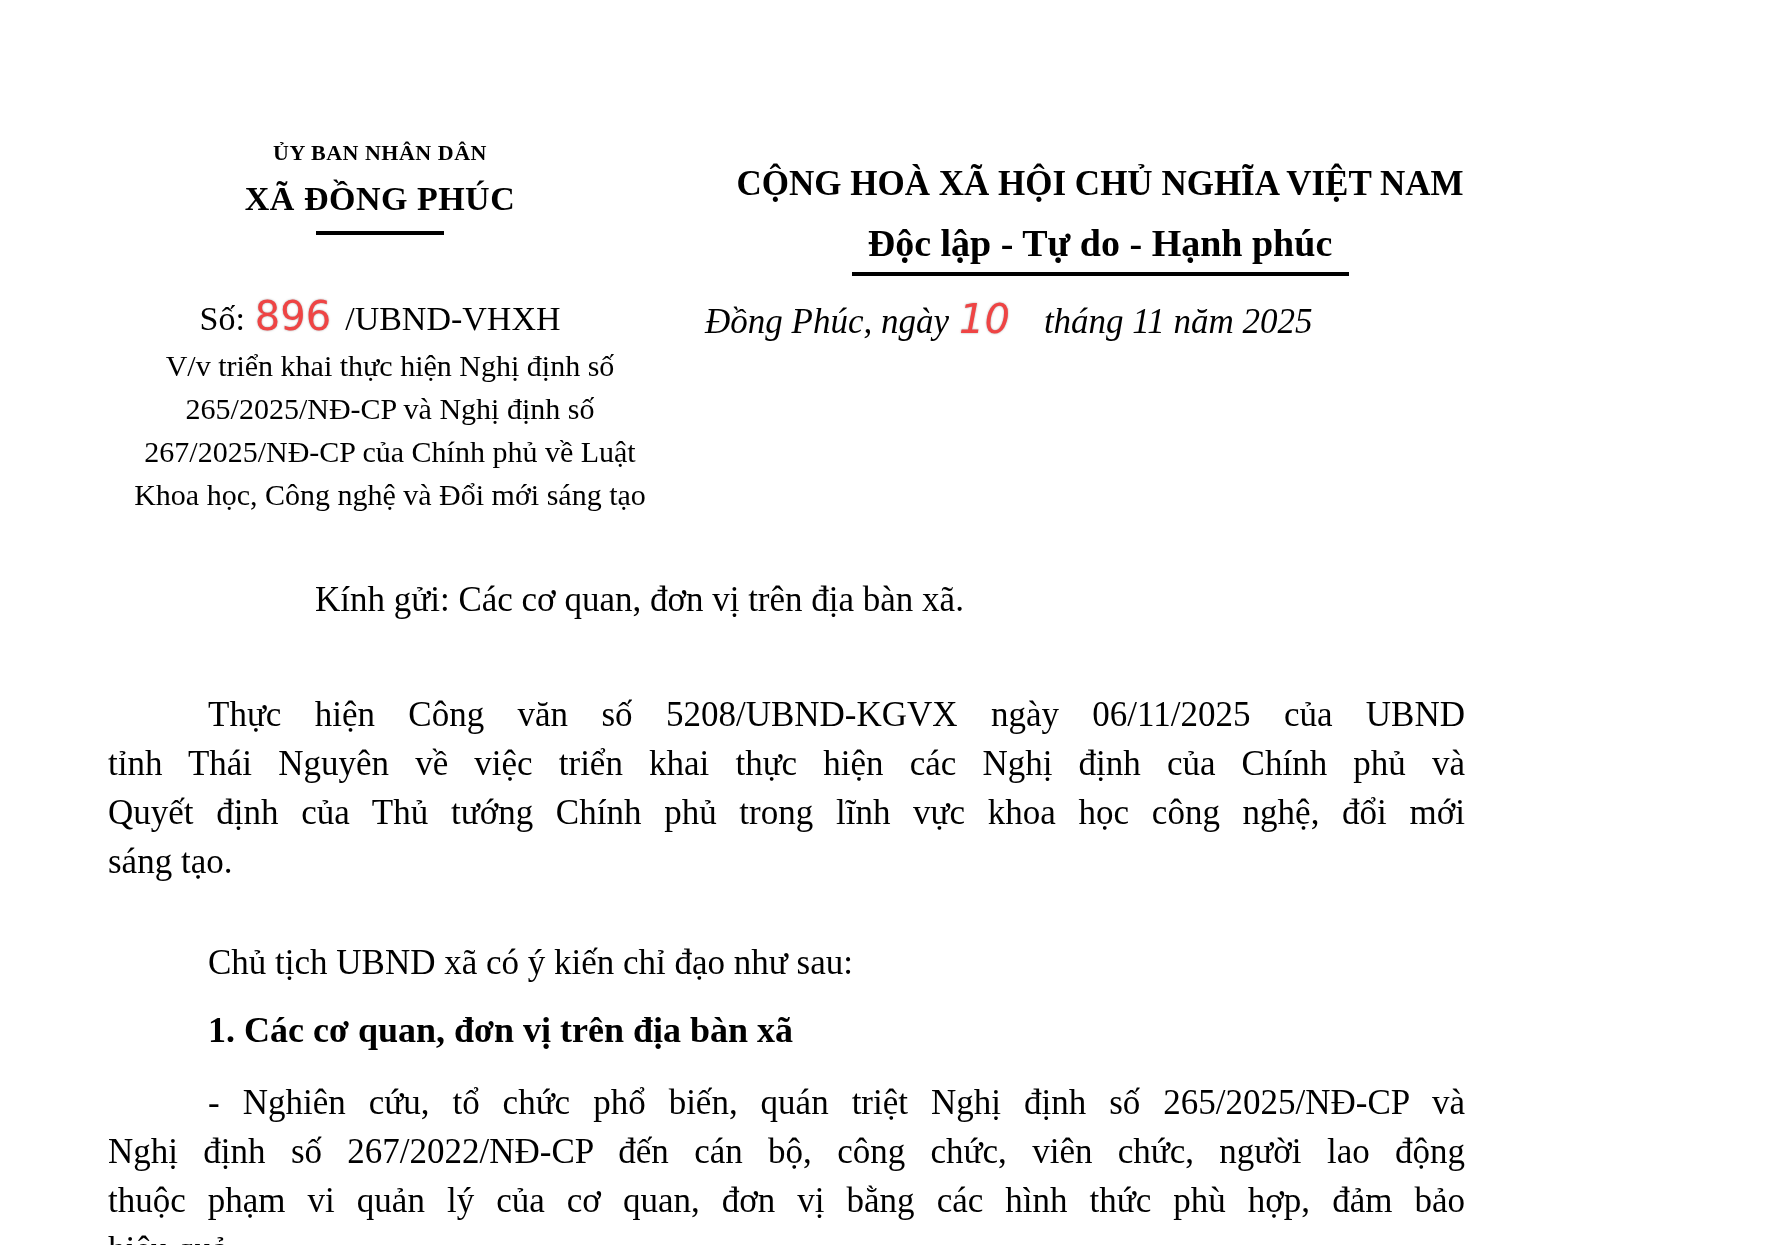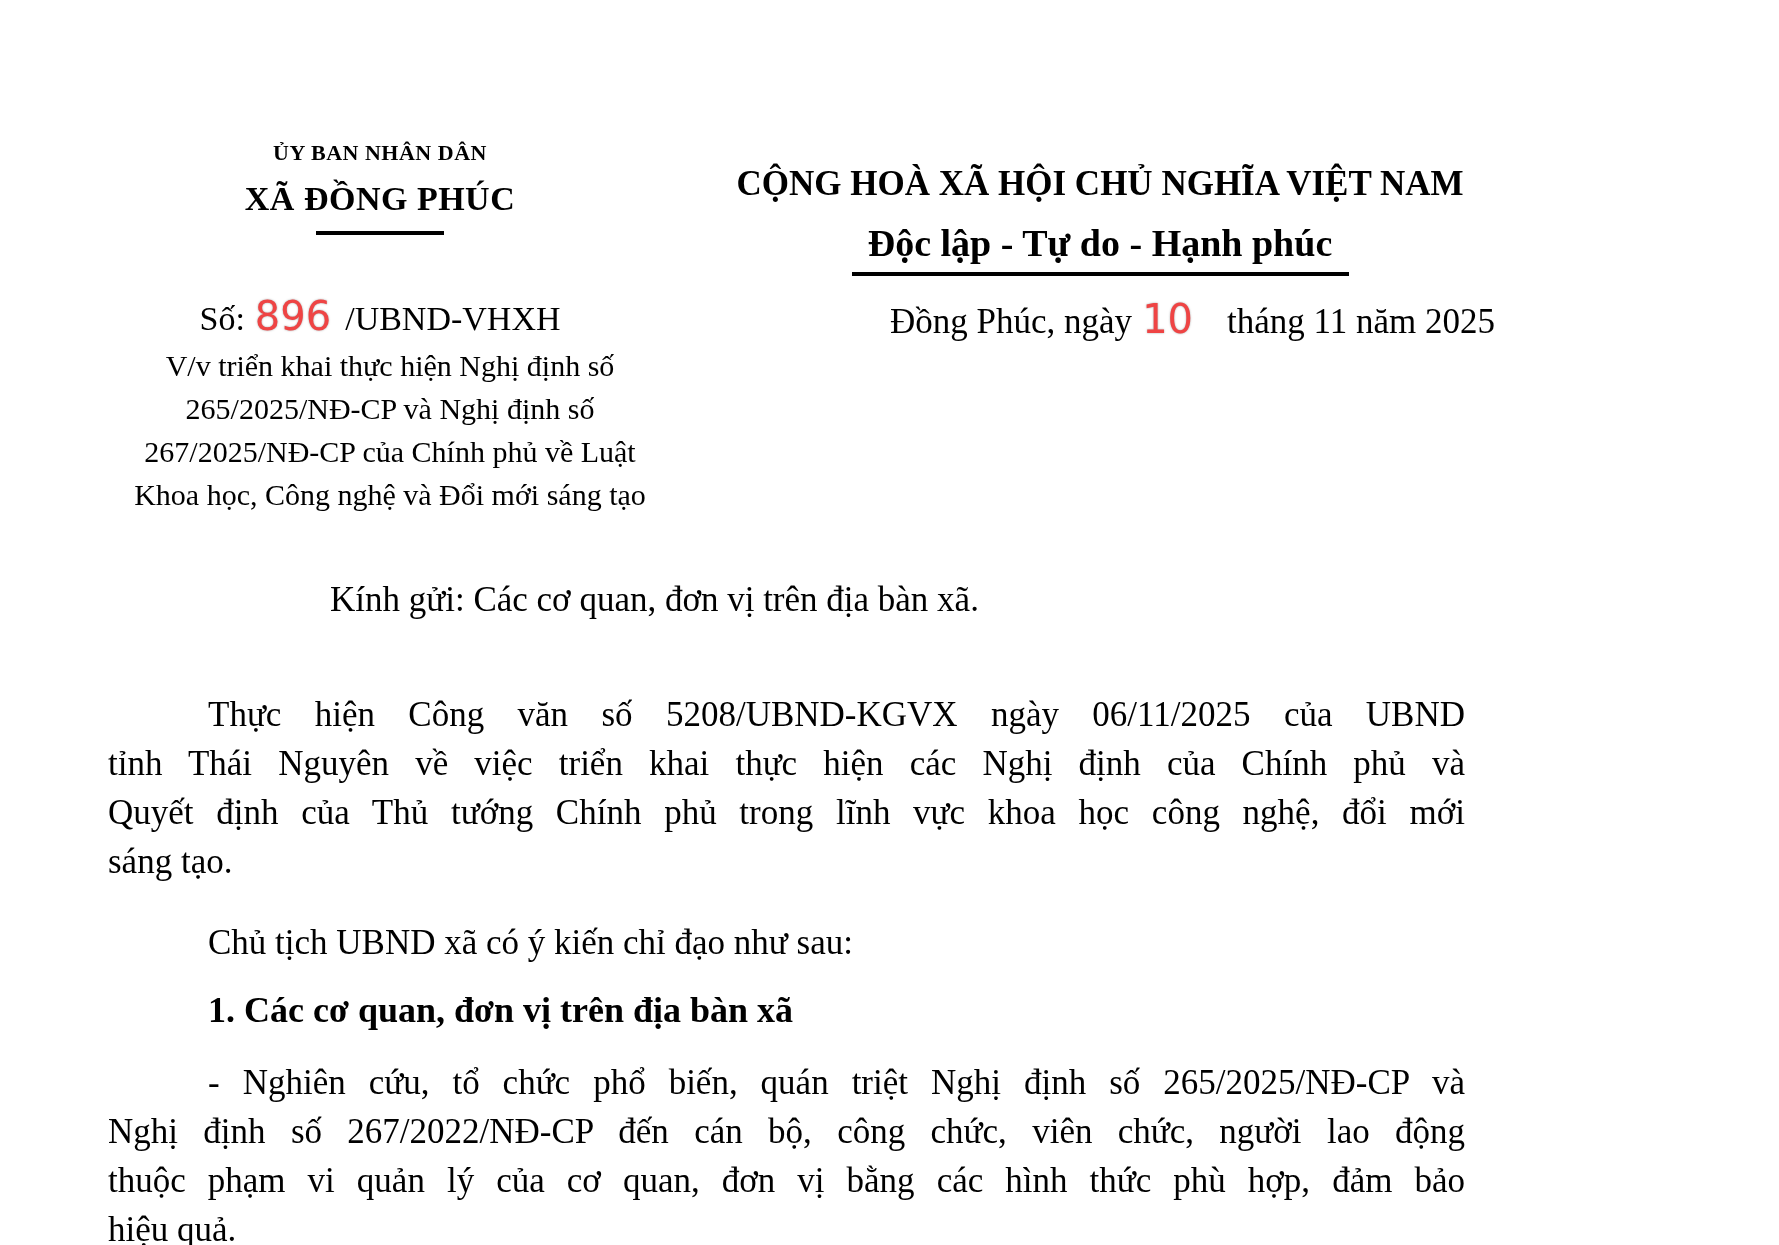--- a/index.html
+++ b/index.html
@@ -54,47 +54,47 @@
   .filled {
     font-family: "DejaVu Sans", sans-serif;
     color: #ef4444;
     text-shadow: 0 0 2px rgba(80,80,80,0.55);
     font-size: 40px;
   }
   .so-line .filled { margin: 0 14px 0 10px; }
 
   .dateline {
     left: 705px; top: 296px; width: 790px;
-    text-align: right; font-size: 35px; white-space: nowrap;
+    text-align: left; font-style: italic; font-size: 35px; white-space: nowrap;
   }
   .dateline .filled { margin: 0 34px 0 10px; }
 
   .subject {
     left: 90px; top: 344px; width: 600px;
     text-align: center; font-size: 30px; line-height: 43px;
   }
 
   
   .recipient {
-    left: 330px; top: 580px;
+    left: 315px; top: 580px;
     font-size: 35px; white-space: nowrap;
   }
 
   
   .content {
     left: 108px; top: 690px; width: 1357px;
     font-size: 35px; line-height: 49px;
   }
   .content .line {
     text-align: justify;
     text-align-last: justify;
   }
   .content .line.first { text-indent: 100px; }
   .content .line.last { text-align-last: left; }
-  .p2 { margin-top: 32px; text-indent: 100px; }
+  .p2 { margin-top: 52px; text-indent: 100px; }
   .h1 {
     margin-top: 19px; text-indent: 100px;
     font-weight: bold; font-size: 36px;
   }
   .p3 { margin-top: 23px; }
 </style>
 </head>
 <body>
 
 <div class="abs hdr-left">

